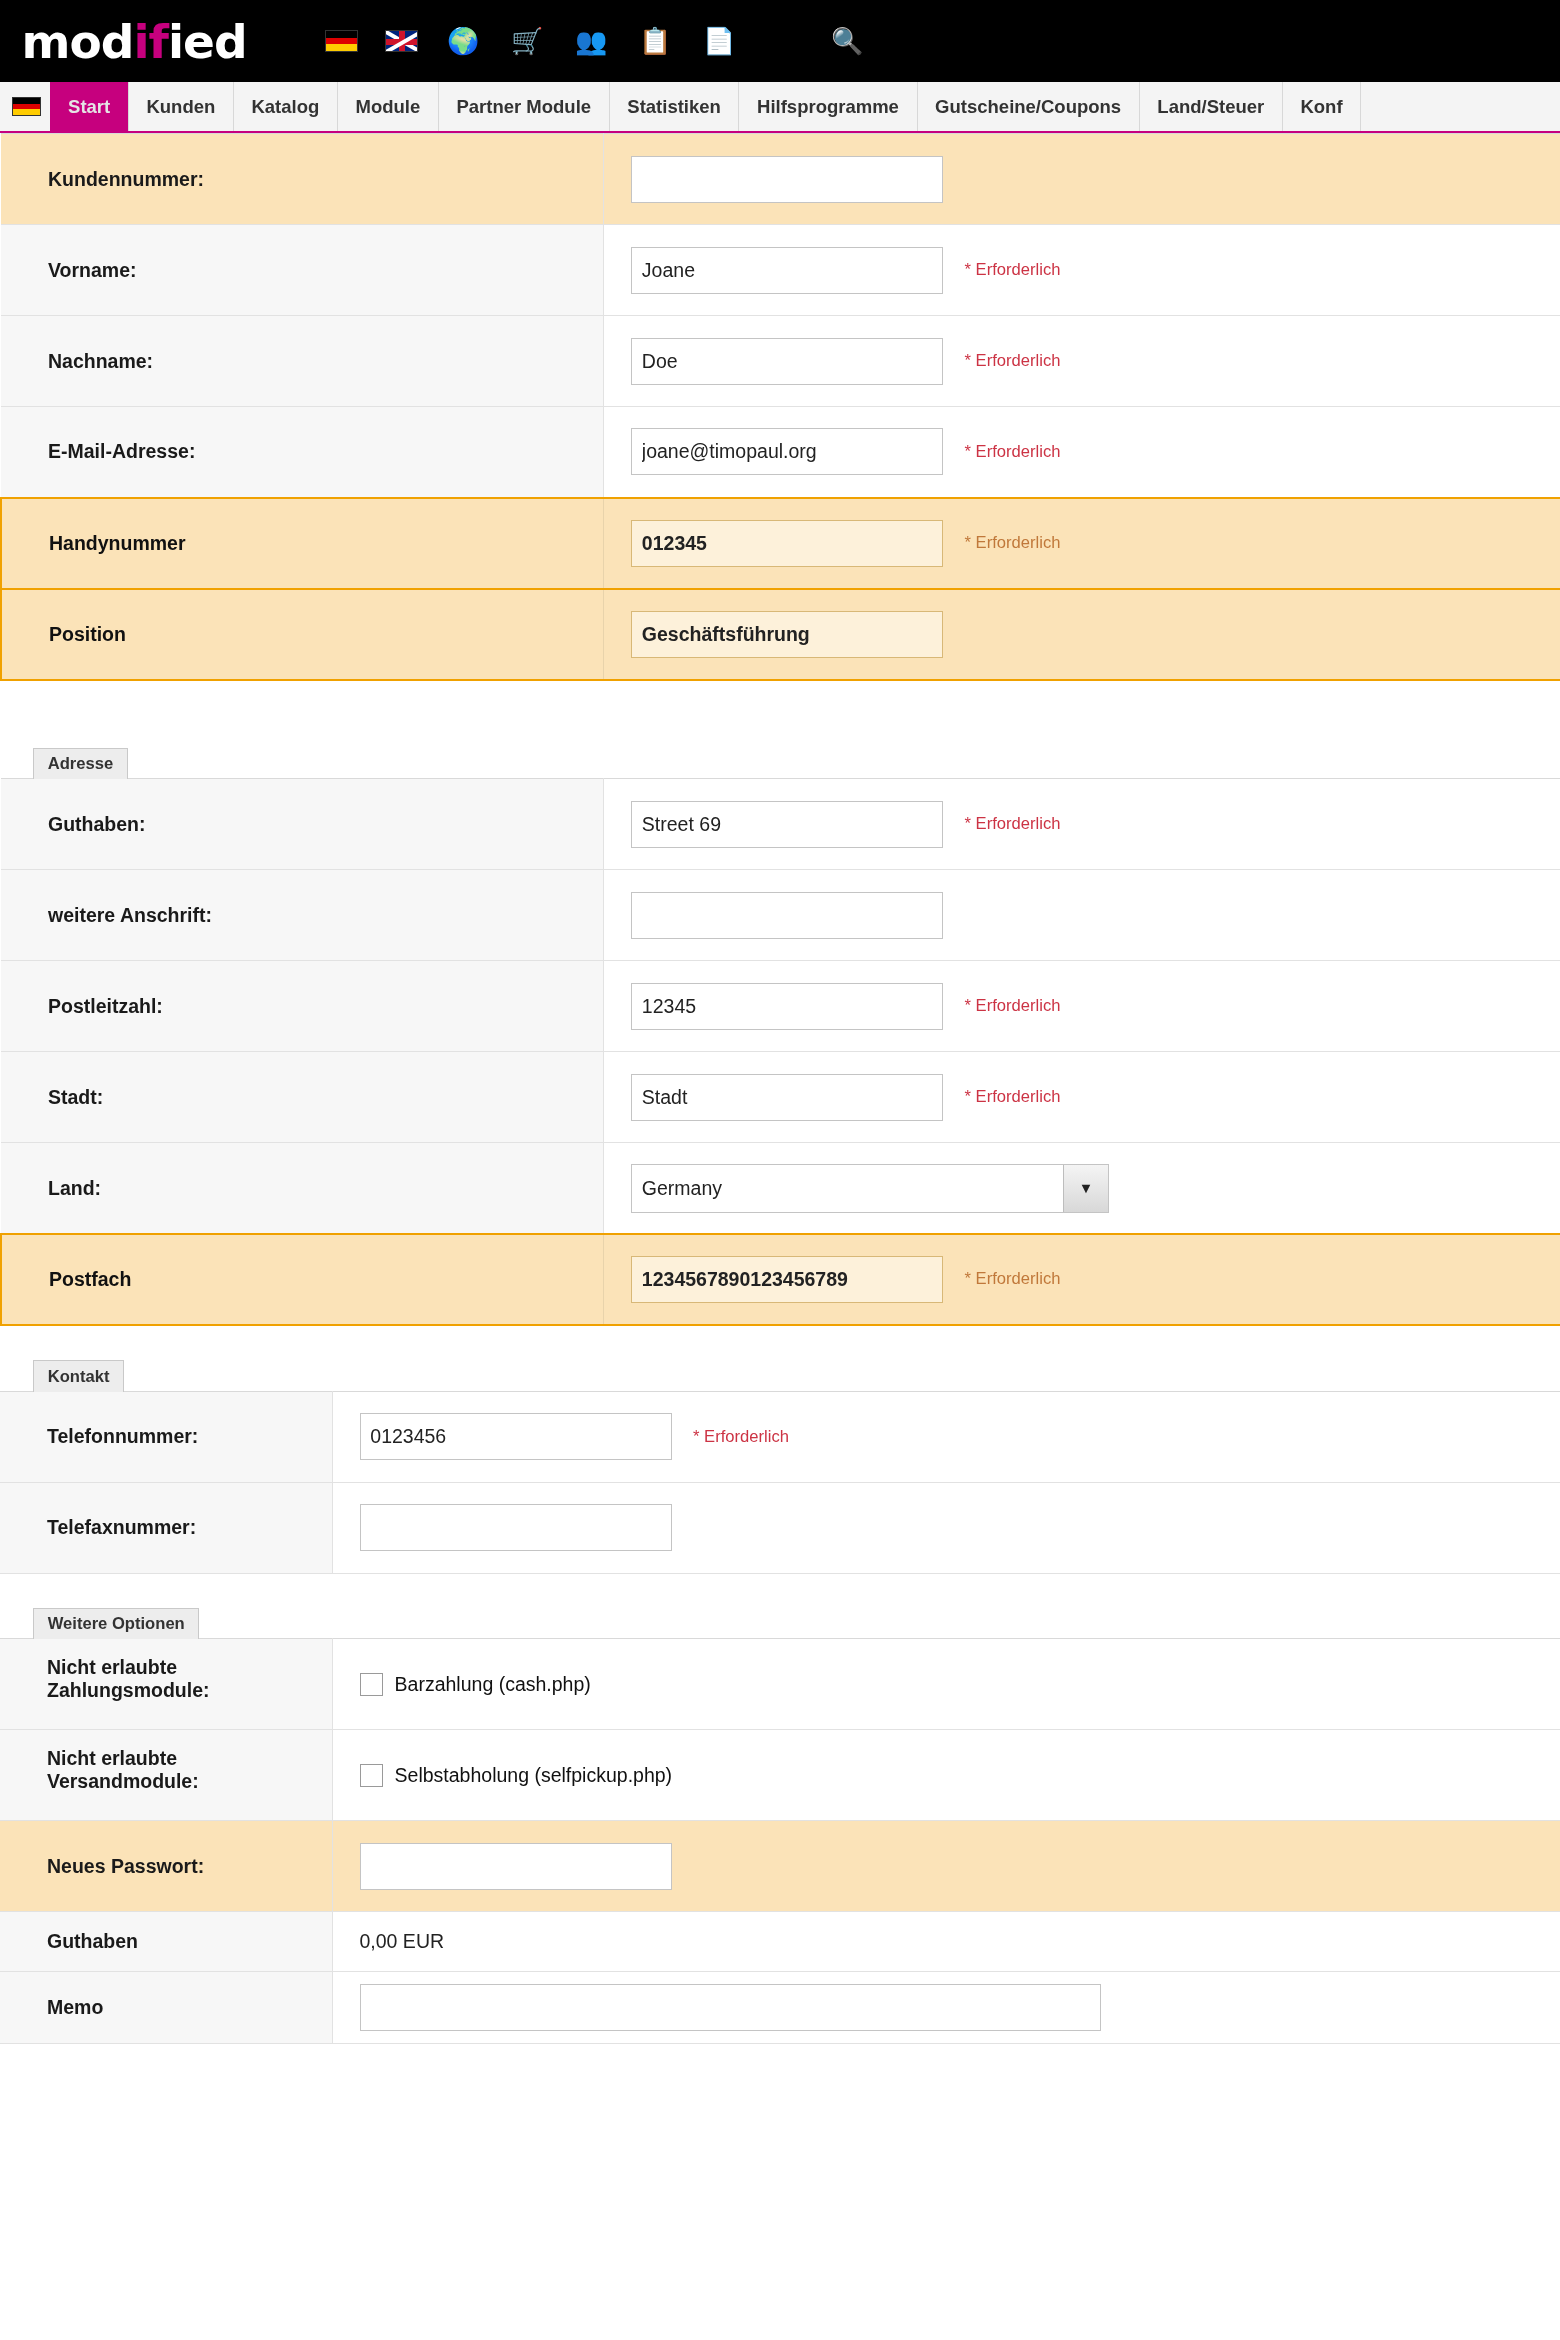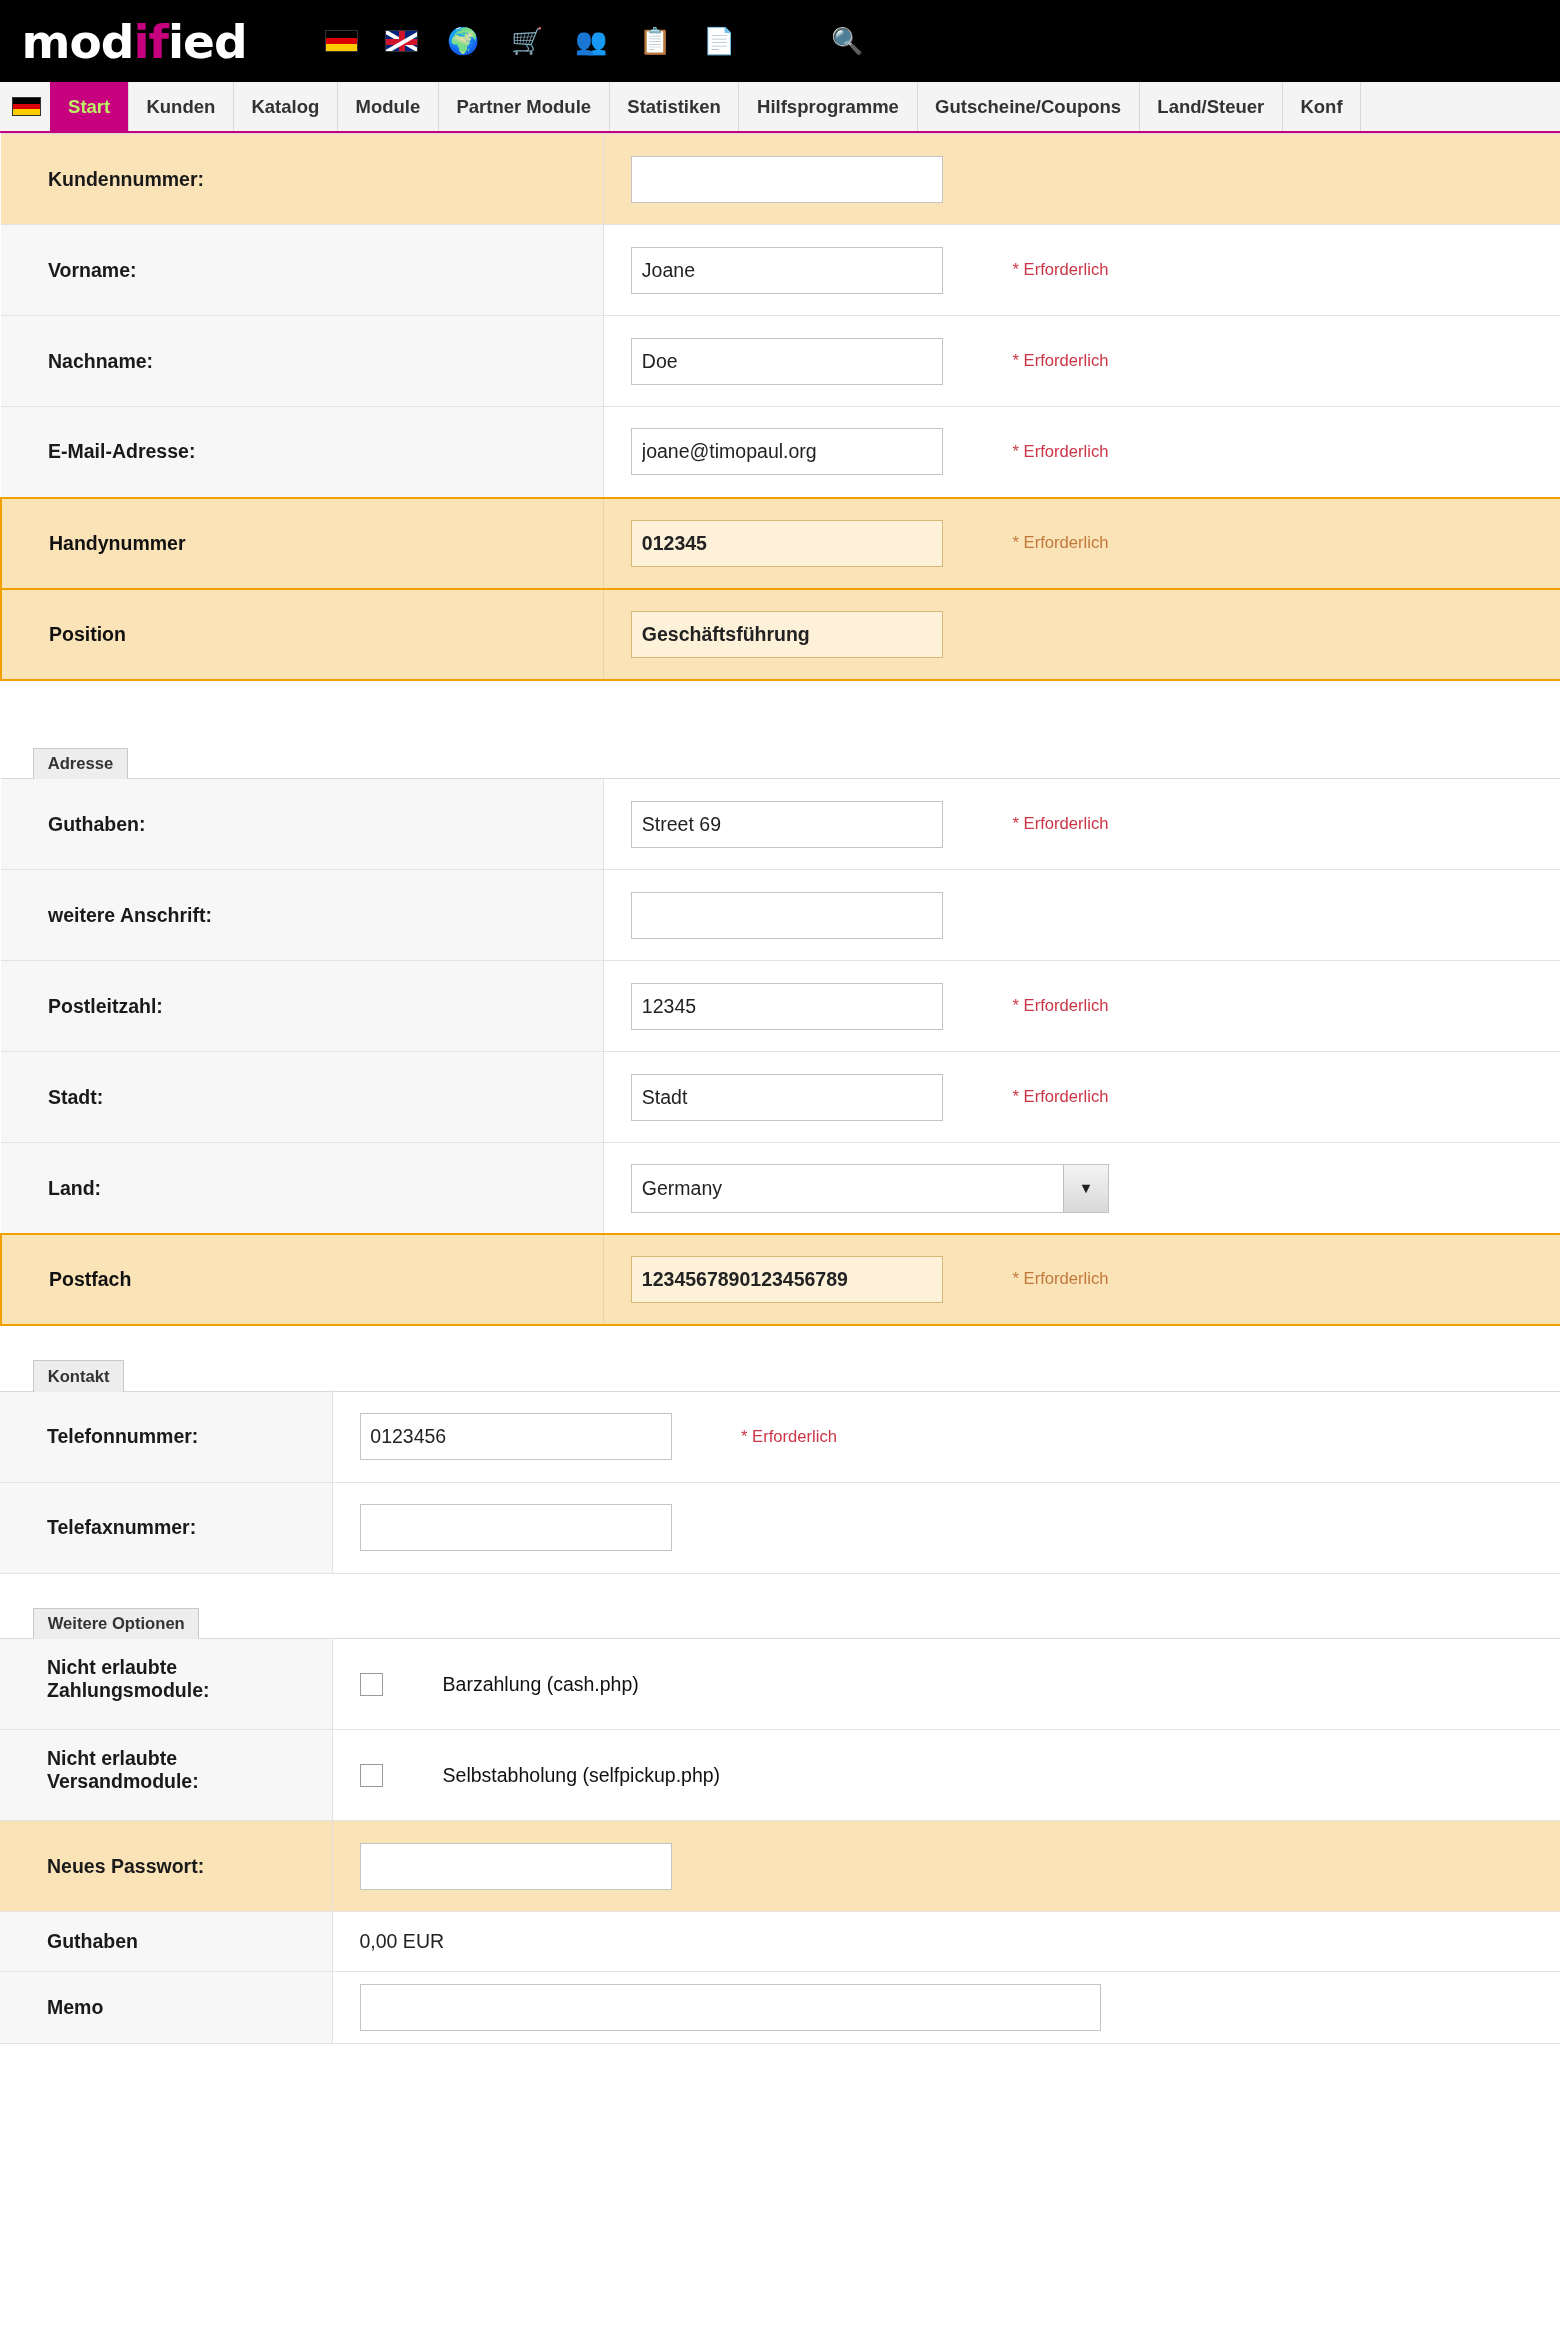--- a/index.html
+++ b/index.html
@@ -88,21 +88,21 @@
     padding: 0 17.6px;
     font-size: 18.5px;
     font-weight: bold;
     color: #333333;
     border-right: 1px solid #d8d8d8;
     white-space: nowrap;
     cursor: pointer;
   }
   .menu-item.active {
     background: #c6007e;
-    color: #bef264;
+    color: #e5e5e5;
   }
 
   
   .page {
     padding: 0 0 0 0;
   }
   .section {
     position: relative;
   }
   .legend {
@@ -135,21 +135,21 @@
     font-size: 19.5px;
     font-weight: bold;
     color: #1a1a1a;
     background: #f7f7f7;
     border-right: 1px solid #e2e2e2;
   }
   td.field {
     padding-left: 27px;
     background: #ffffff;
   }
-  .rowwrap { display: flex; align-items: center; gap: 48px; }
+  .rowwrap { display: flex; align-items: center; }
   input.txt {
     width: 312px;
     height: 47px;
     font-size: 19.5px;
     padding: 3.9px 9.8px;
     border: 1px solid #c4c4c4;
     background: #ffffff;
     color: #222;
     font-family: "Liberation Sans", sans-serif;
   }

